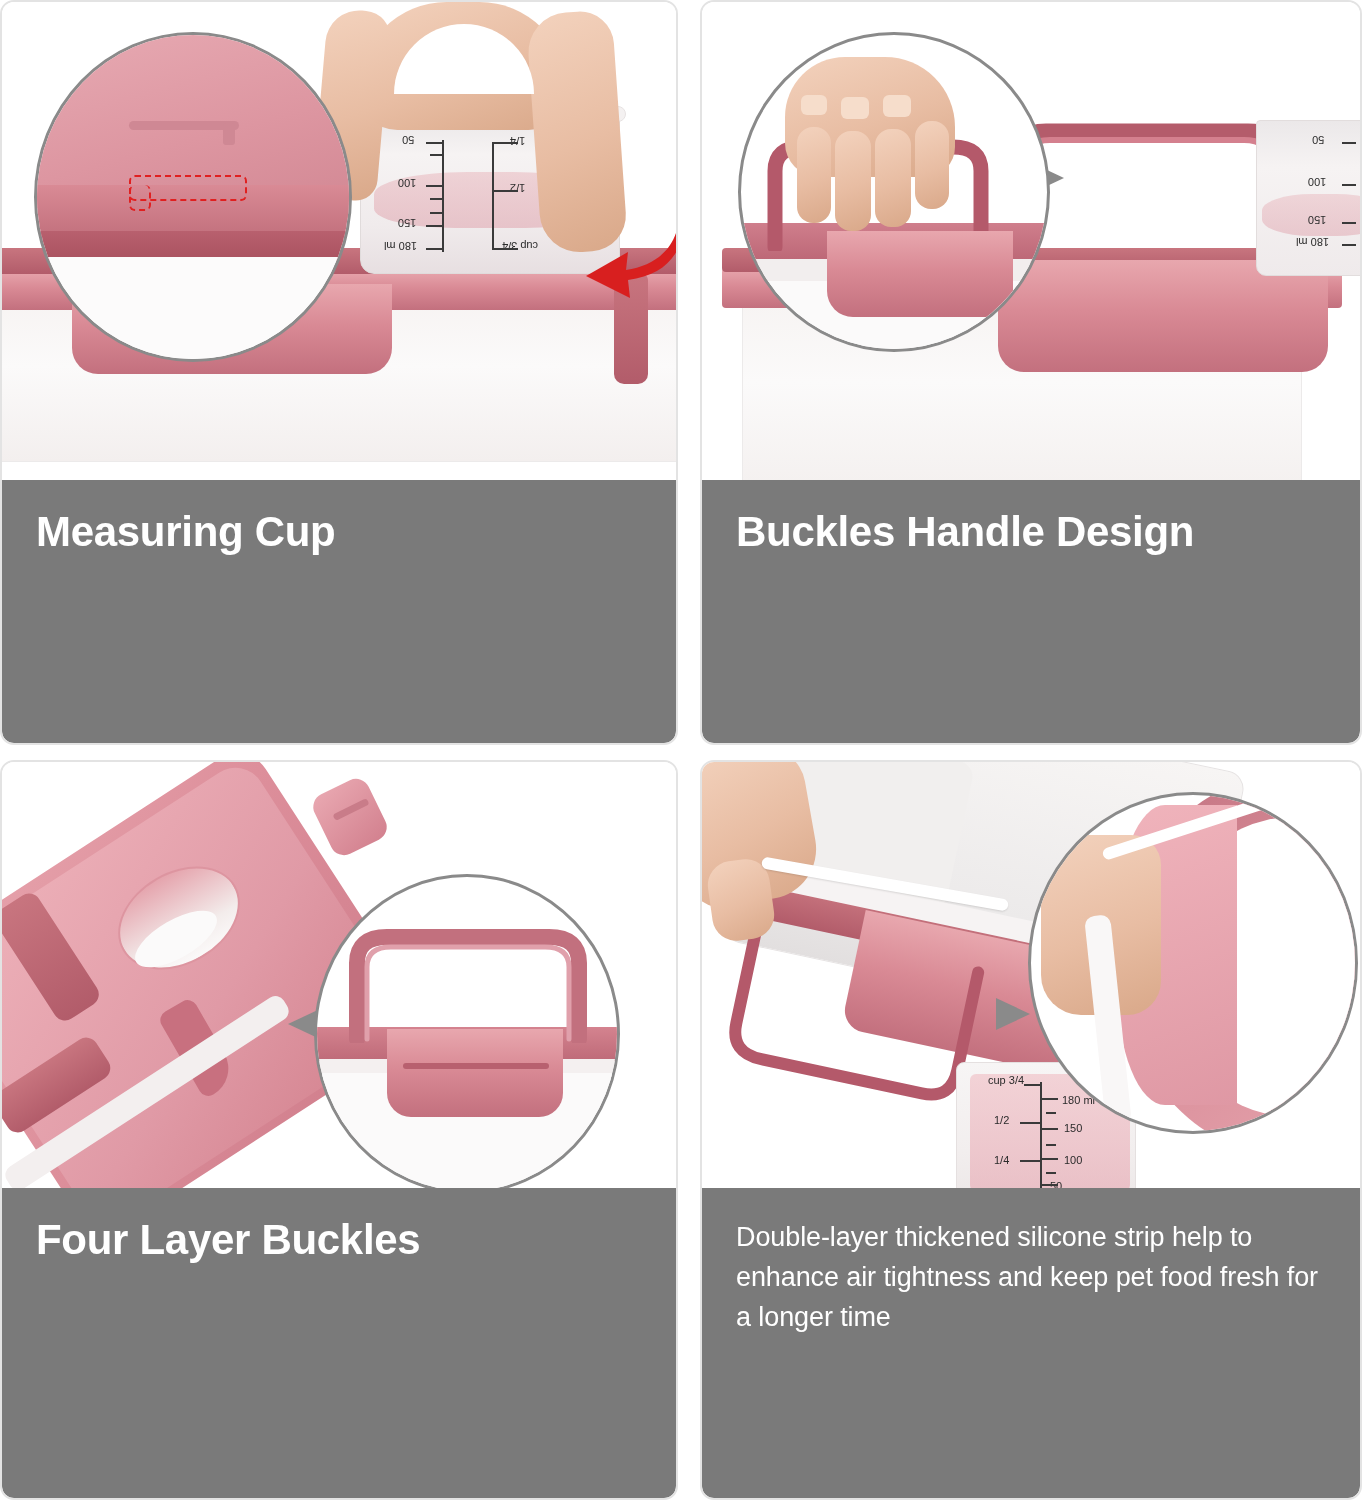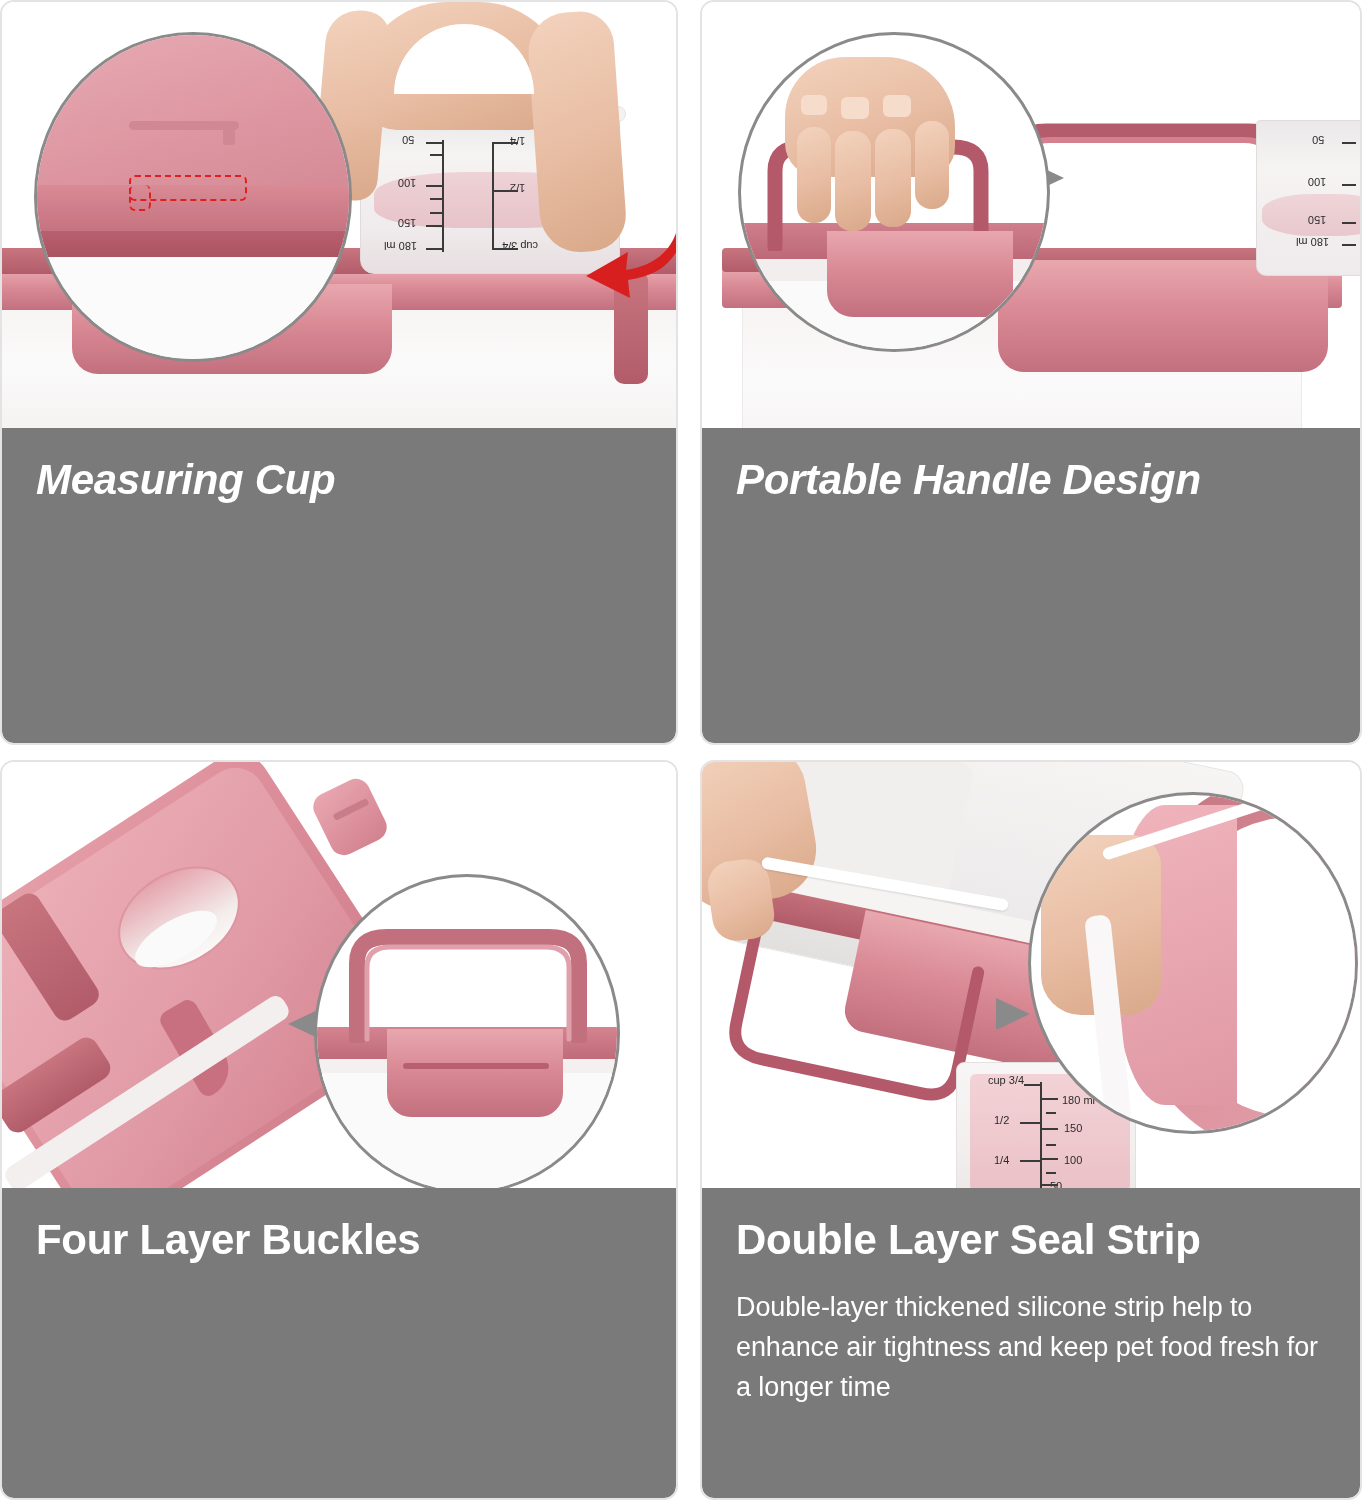--- a/index.html
+++ b/index.html
@@ -29,21 +29,21 @@
     display: flex;
     flex-direction: column;
   }
   .photo { position: relative; flex: 1 1 auto; overflow: hidden; background:#fff; }
   .caption {
     background: #7a7a7a;
     border-radius: 0 0 12px 12px;
     padding: 30px 34px 26px 34px;
     color: #ffffff;
   }
-  .cap-top { height: 315px; font-style: italic; }
+  .cap-top { height: 263px; }
   .cap-bot { height: 310px; }
   .headline {
     font-size: 42px; font-weight: bold; letter-spacing: -0.3px;
     line-height: 1.05; margin-bottom: 26px; white-space: nowrap;
   }
   .body {
     font-size: 27px; font-weight: normal; line-height: 1.48;
     letter-spacing: -0.1px;
   }
 
@@ -212,21 +212,21 @@
             <div class="hand" style="left:134px;top:94px;width:36px;height:98px;border-radius:16px;"></div>
             <div class="hand" style="left:174px;top:86px;width:34px;height:88px;border-radius:16px;"></div>
             <div style="position:absolute;left:60px;top:60px;width:26px;height:20px;background:#f6ddcb;border-radius:6px;"></div>
             <div style="position:absolute;left:100px;top:62px;width:28px;height:22px;background:#f6ddcb;border-radius:6px;"></div>
             <div style="position:absolute;left:142px;top:60px;width:28px;height:22px;background:#f6ddcb;border-radius:6px;"></div>
             <div class="pinkbar" style="left:86px;top:196px;width:186px;height:86px;border-radius:0 0 26px 26px;"></div>
           </div>
         </div>
       </div>
       <div class="caption cap-top">
-        <div class="headline">Portable Handle Design</div>
+        <div class="headline">Buckles Handle Design</div>
       </div>
     </div>
   </div>
 
   <div class="cell c-left r-bottom">
     <div class="card">
       <div class="photo">
         <div class="art">
 
           <div style="position:absolute;left:-30px;top:60px;width:400px;height:340px;
@@ -322,19 +322,18 @@
             <div style="position:absolute;left:128px;top:22px;width:268px;height:300px;background:#ffffff;border-radius:50%;"></div>
             <div style="position:absolute;left:86px;top:10px;width:120px;height:300px;
                         background:linear-gradient(160deg,#f0b4bc,#df98a4);border-radius:40% 0 0 40%;"></div>
             <div class="hand" style="left:10px;top:40px;width:120px;height:180px;border-radius:40px 30px 34px 40px;"></div>
             <div style="position:absolute;left:68px;top:28px;width:170px;height:12px;background:#ffffff;border-radius:6px;transform:rotate(-18deg);"></div>
             <div style="position:absolute;left:64px;top:120px;width:26px;height:210px;background:#f9f7f7;border-radius:10px;transform:rotate(-6deg);"></div>
           </div>
         </div>
       </div>
       <div class="caption cap-bot">
-        <div class="headline">Double Layer Seal Strip</div>
         <div class="body">Double-layer thickened silicone strip help to enhance air tightness and keep pet food fresh for a longer time</div>
       </div>
     </div>
   </div>
 
 </div>
 
 </body></html>

